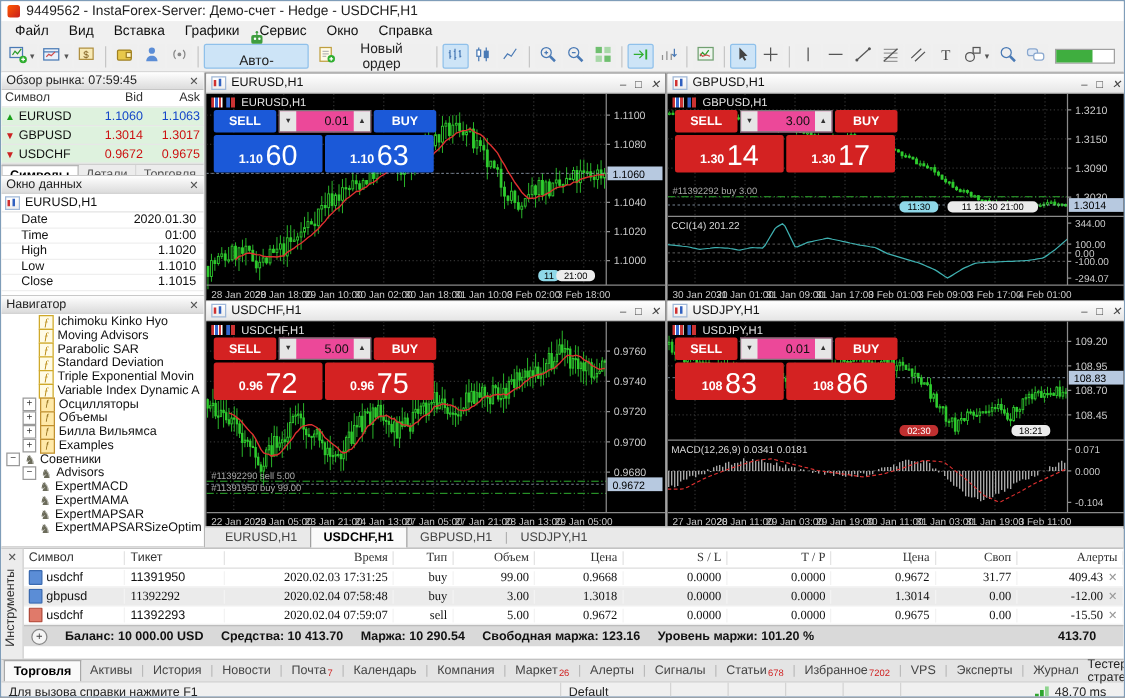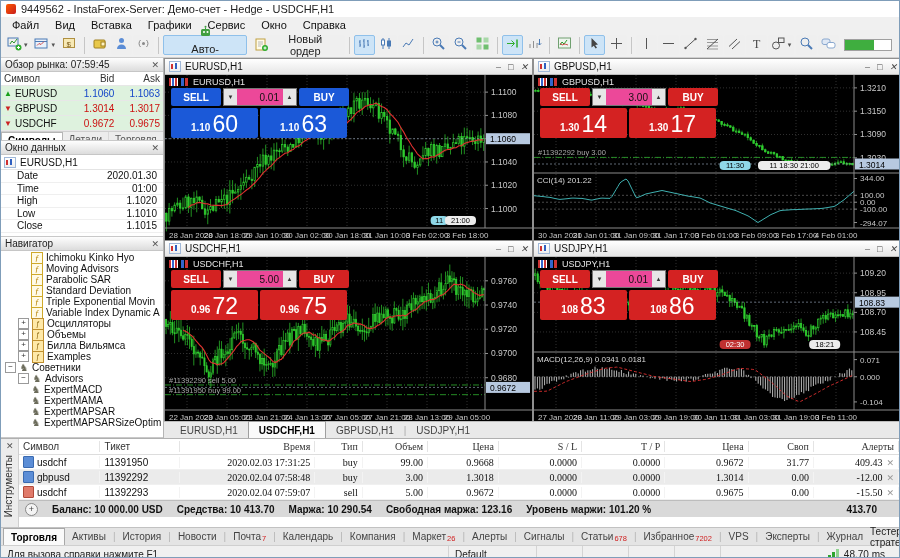--- a/index.html
+++ b/index.html
@@ -2016,21 +2016,21 @@
             <span class="pt-c num" style="width: 92px;">0.0000</span>
             <span class="pt-c num" style="width: 92px;">0.9672</span>
             <span class="pt-c num" style="width: 72px;">31.77</span>
             <span class="pt-c num" style="width: 94px;"><span>409.43</span><span class="rx">✕</span></span>
           </div>
           <div class="pt-r sel">
             <span class="pt-c" style="width: 90px; display: flex; align-items: center;">
               <span class="doc buy"></span>
               <span>gbpusd</span>
             </span>
-            <span class="pt-c" style="width: 88px;">11392292</span>
+            <span class="pt-c" style="width: 88px; font-family: Liberation Serif, serif;">11392292</span>
             <span class="pt-c num" style="width: 150px;">2020.02.04 07:58:48</span>
             <span class="pt-c num" style="width: 52px;">buy</span>
             <span class="pt-c num" style="width: 72px;">3.00</span>
             <span class="pt-c num" style="width: 78px;">1.3018</span>
             <span class="pt-c num" style="width: 92px;">0.0000</span>
             <span class="pt-c num" style="width: 92px;">0.0000</span>
             <span class="pt-c num" style="width: 92px;">1.3014</span>
             <span class="pt-c num" style="width: 72px;">0.00</span>
             <span class="pt-c num" style="width: 94px;"><span>-12.00</span><span class="rx">✕</span></span>
           </div>

